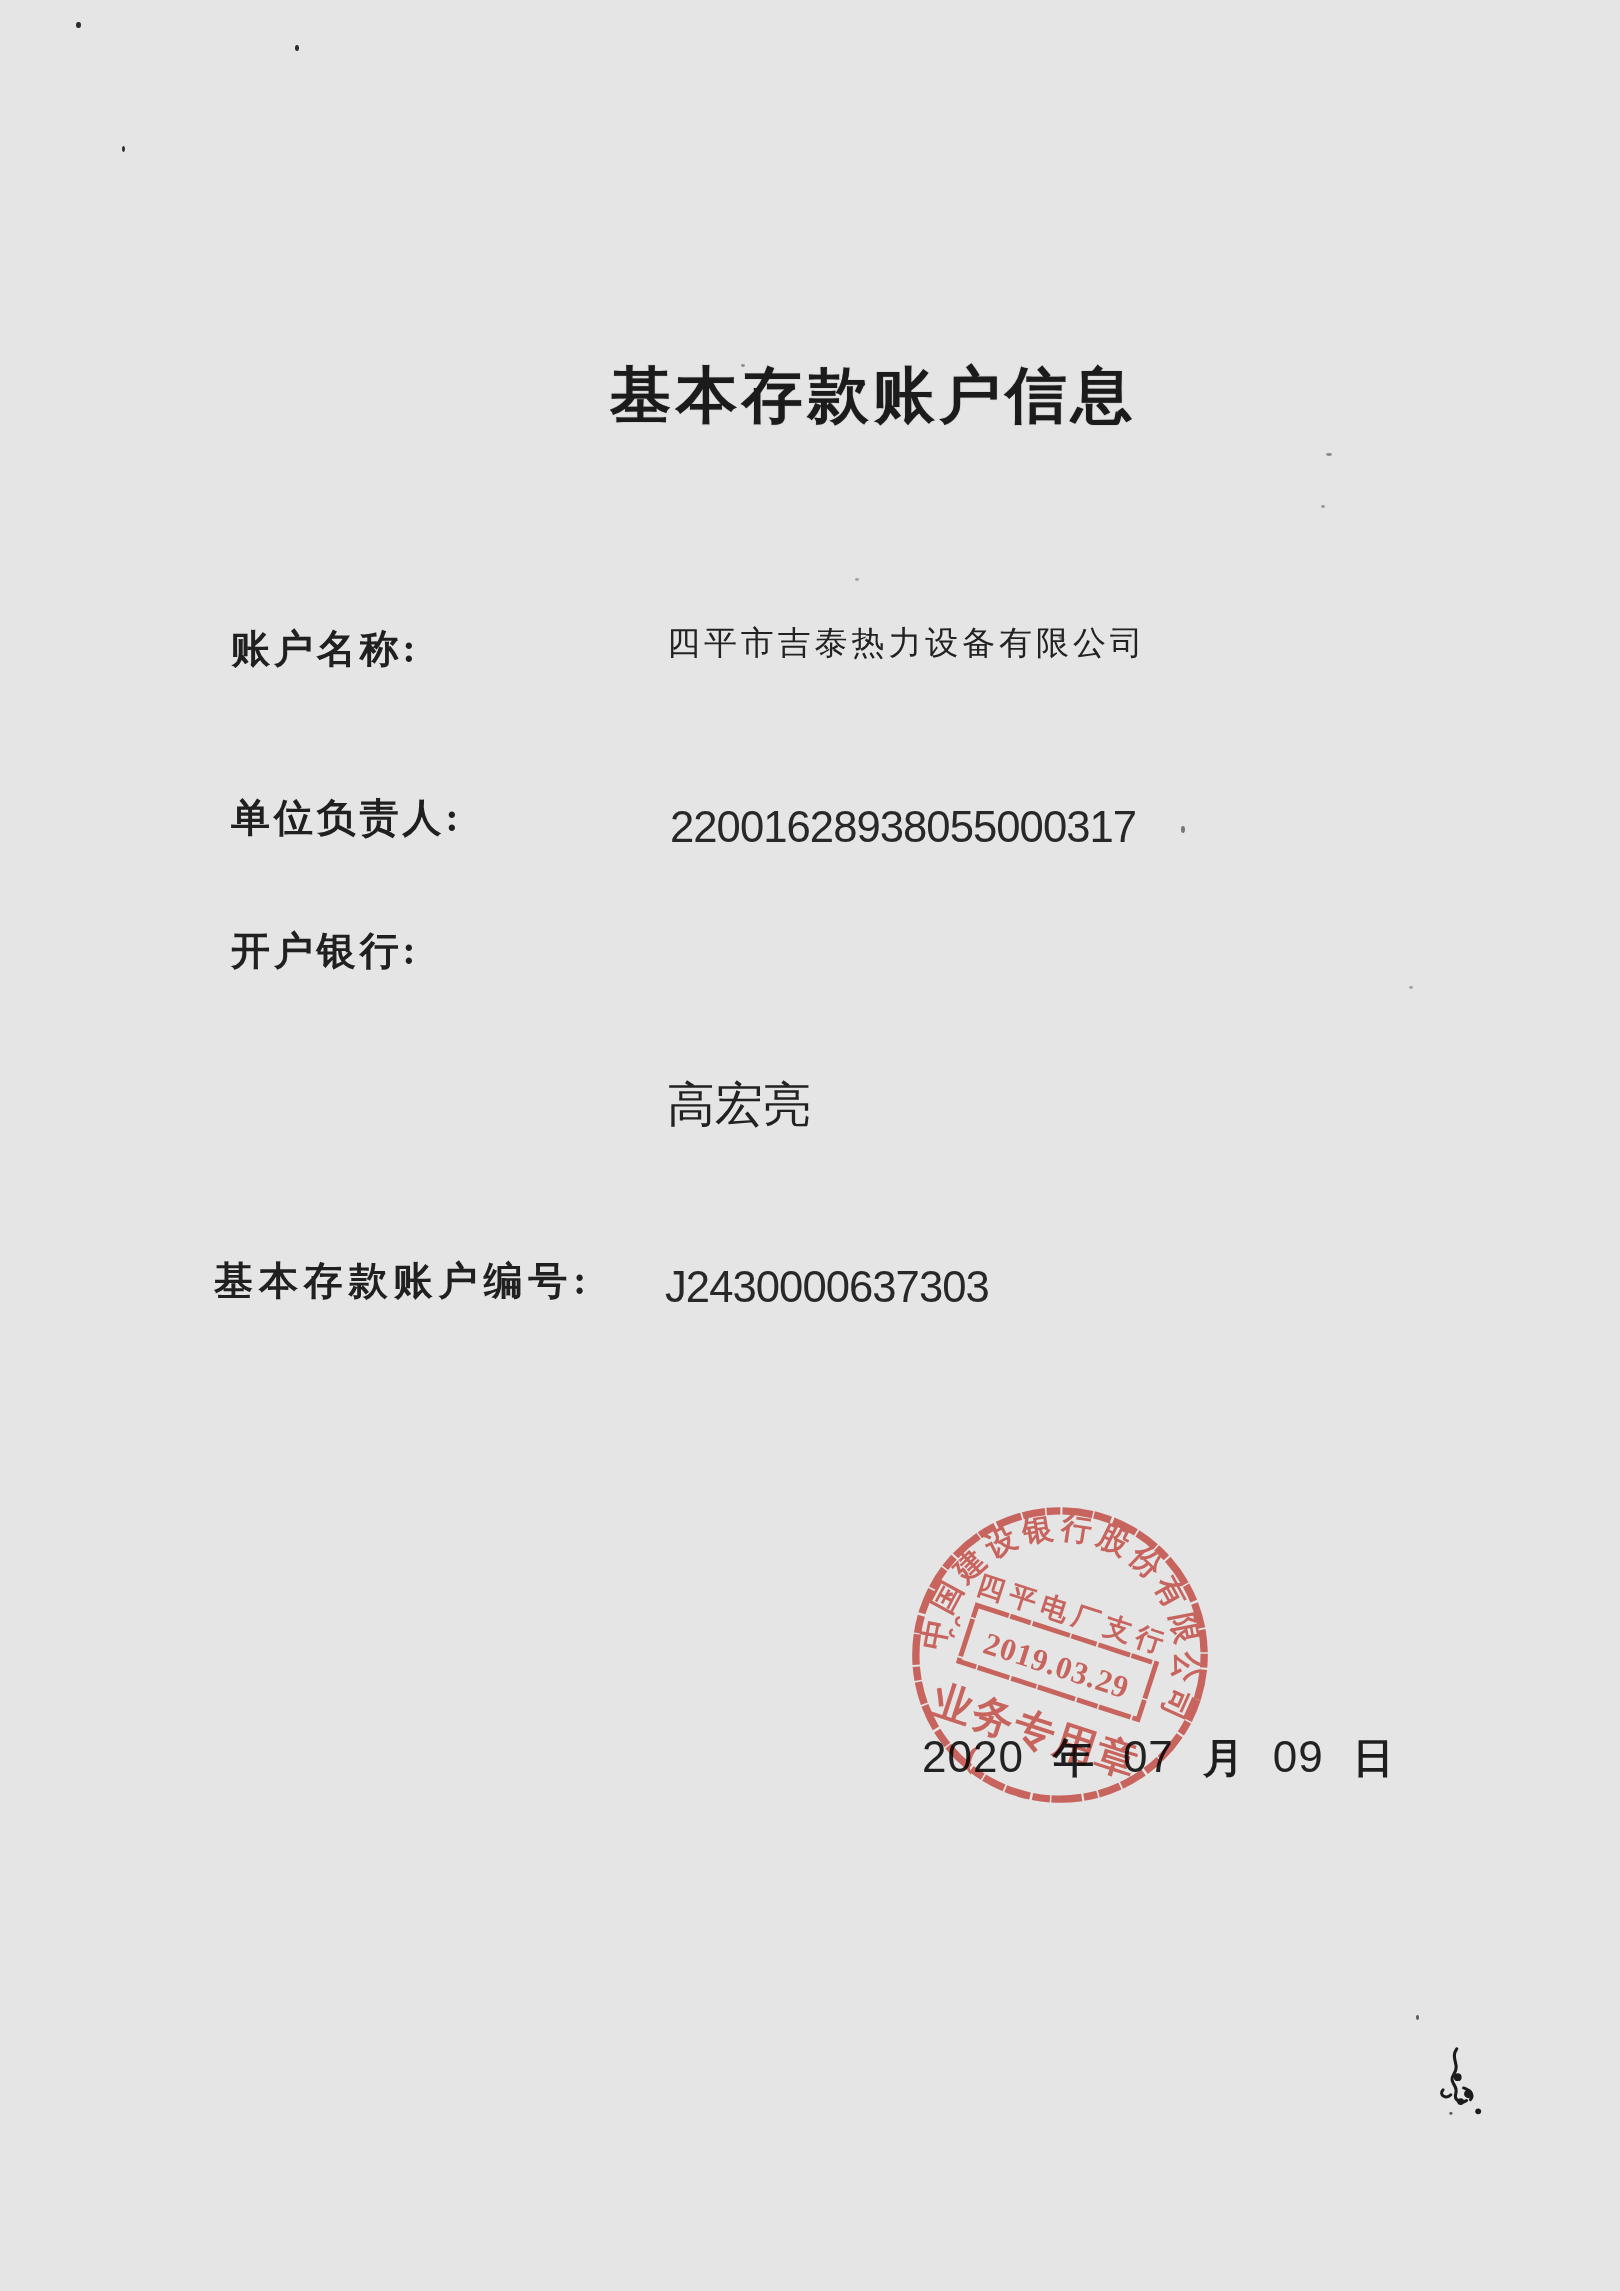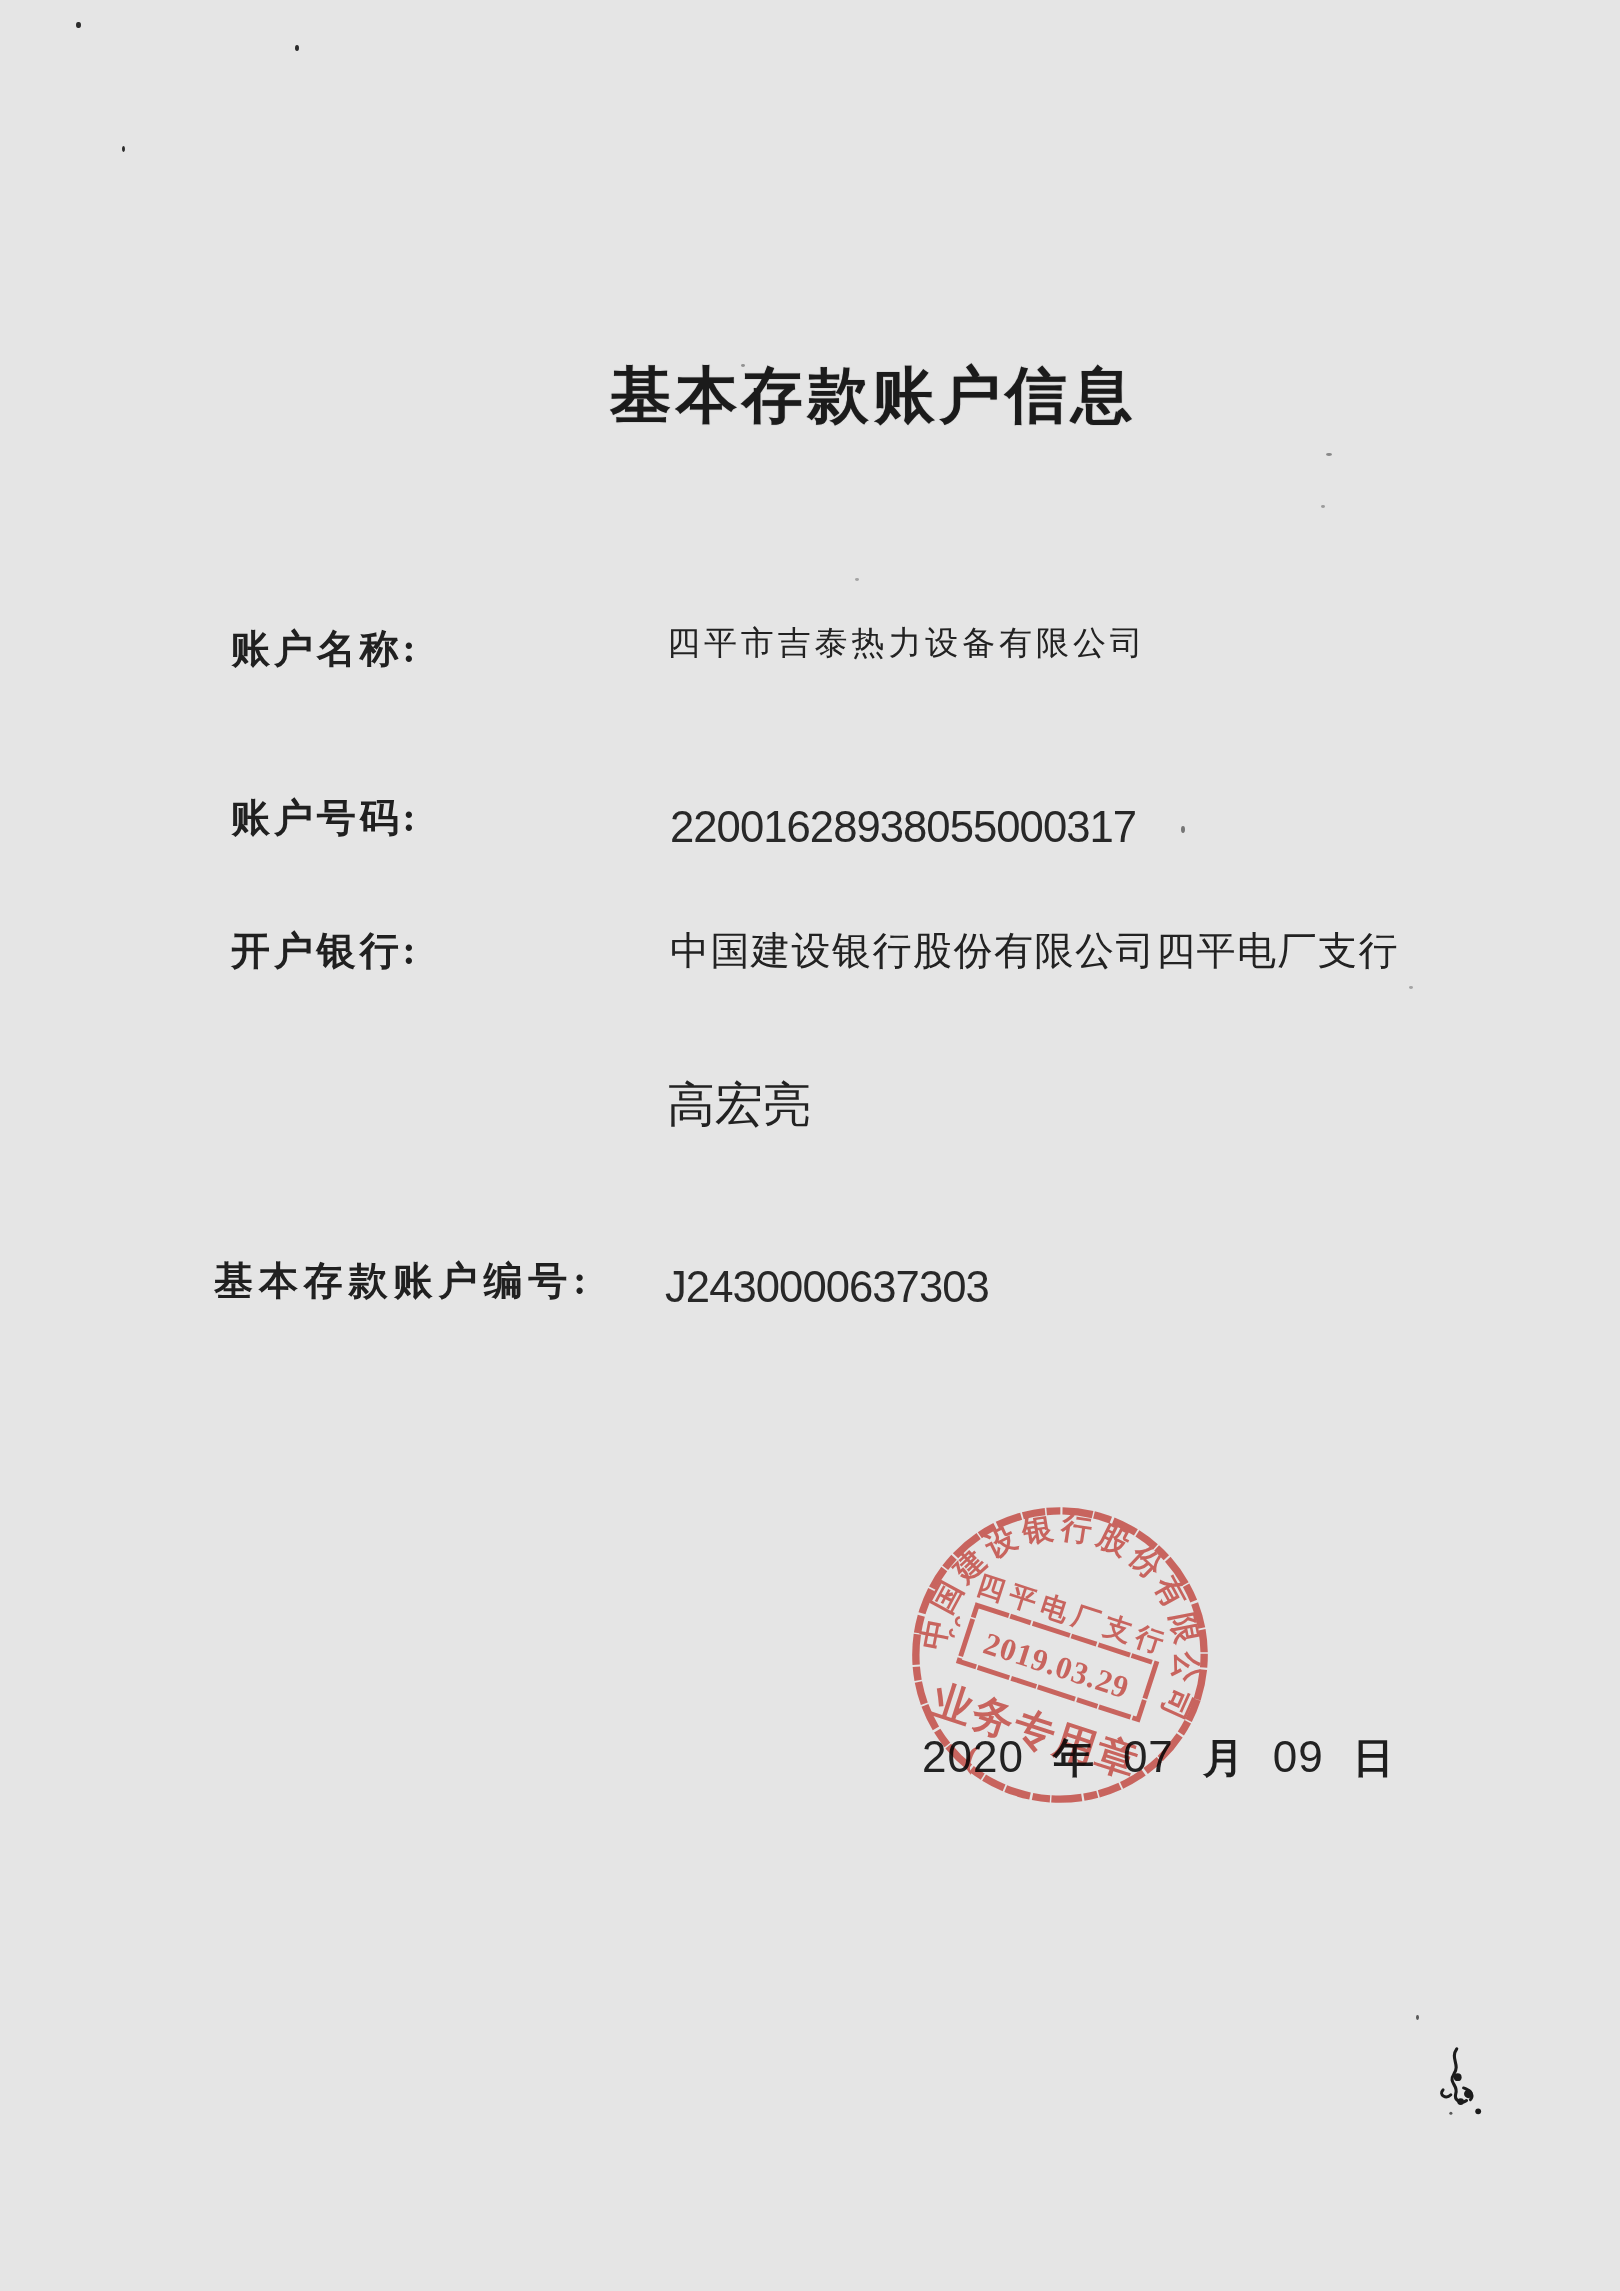--- a/index.html
+++ b/index.html
@@ -124,25 +124,24 @@
 </head>
 <body>
 
 <div class="page">
 
   <div class="doc-title">基本存款账户信息</div>
 
   <div class="field-label" style="left:231px; top:629px;">账户名称:</div>
   <div class="field-value-cjk" style="left:667px; top:627px;">四平市吉泰热力设备有限公司</div>
 
-  <div class="field-label" style="left:231px; top:798px;">账户号码:</div>
+  <div class="field-label" style="left:231px; top:798px;">单位负责人:</div>
   <div class="field-value-num" style="left:670px; top:804px;">22001628938055000317</div>
 
   <div class="field-label" style="left:231px; top:931px;">开户银行:</div>
-  <div class="field-value-cjk" style="left:670px; top:931px; font-size:39px; letter-spacing:1.5px;">中国建设银行股份有限公司四平电厂支行</div>
 
   <div class="field-value-cjk" style="left:667px; top:1081px; font-size:48px; letter-spacing:0;">高宏亮</div>
 
   <div class="field-label" style="left:214px; top:1261px; letter-spacing:5.9px;">基本存款账户编号:</div>
   <div class="field-value-num" style="left:665px; top:1264px;">J2430000637303</div>
 
   <div class="date-row">
     <span class="num">2020</span>
     <span class="unit">年</span>
     <span class="num">07</span>

